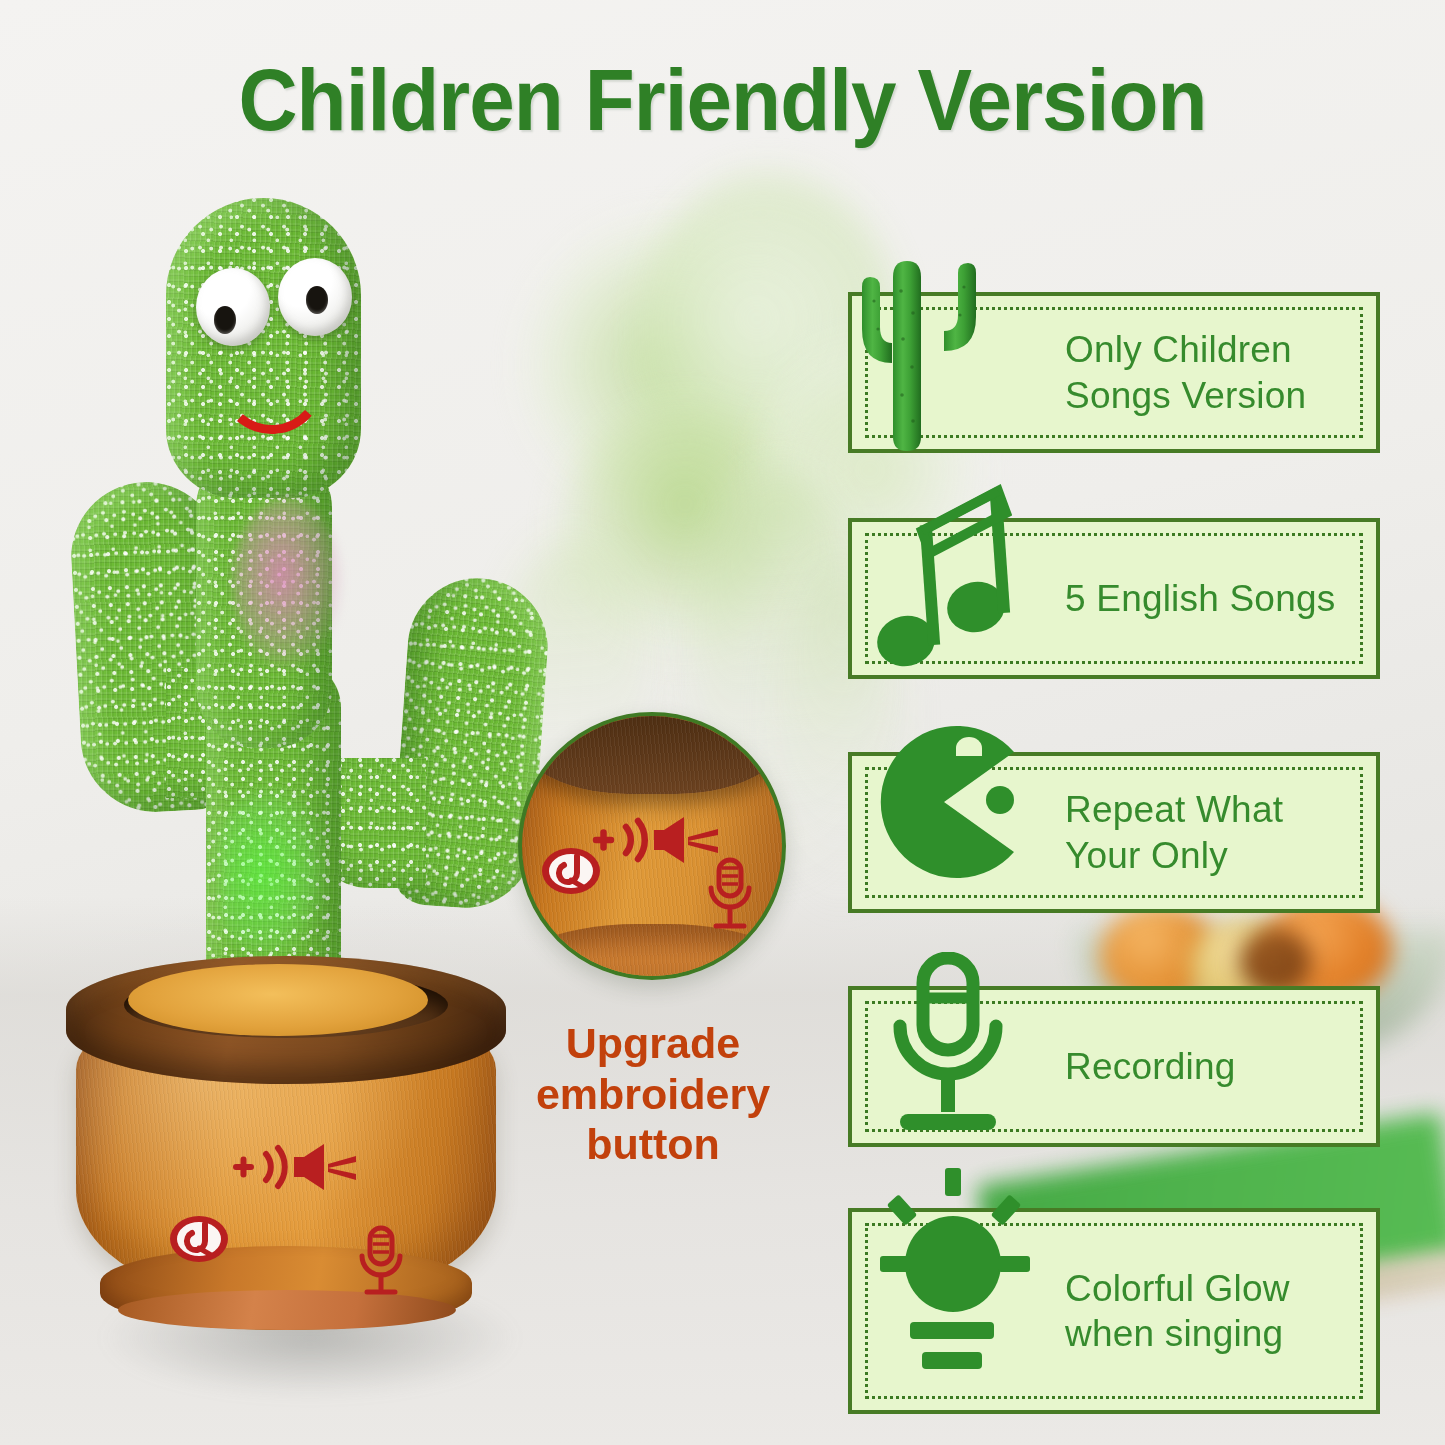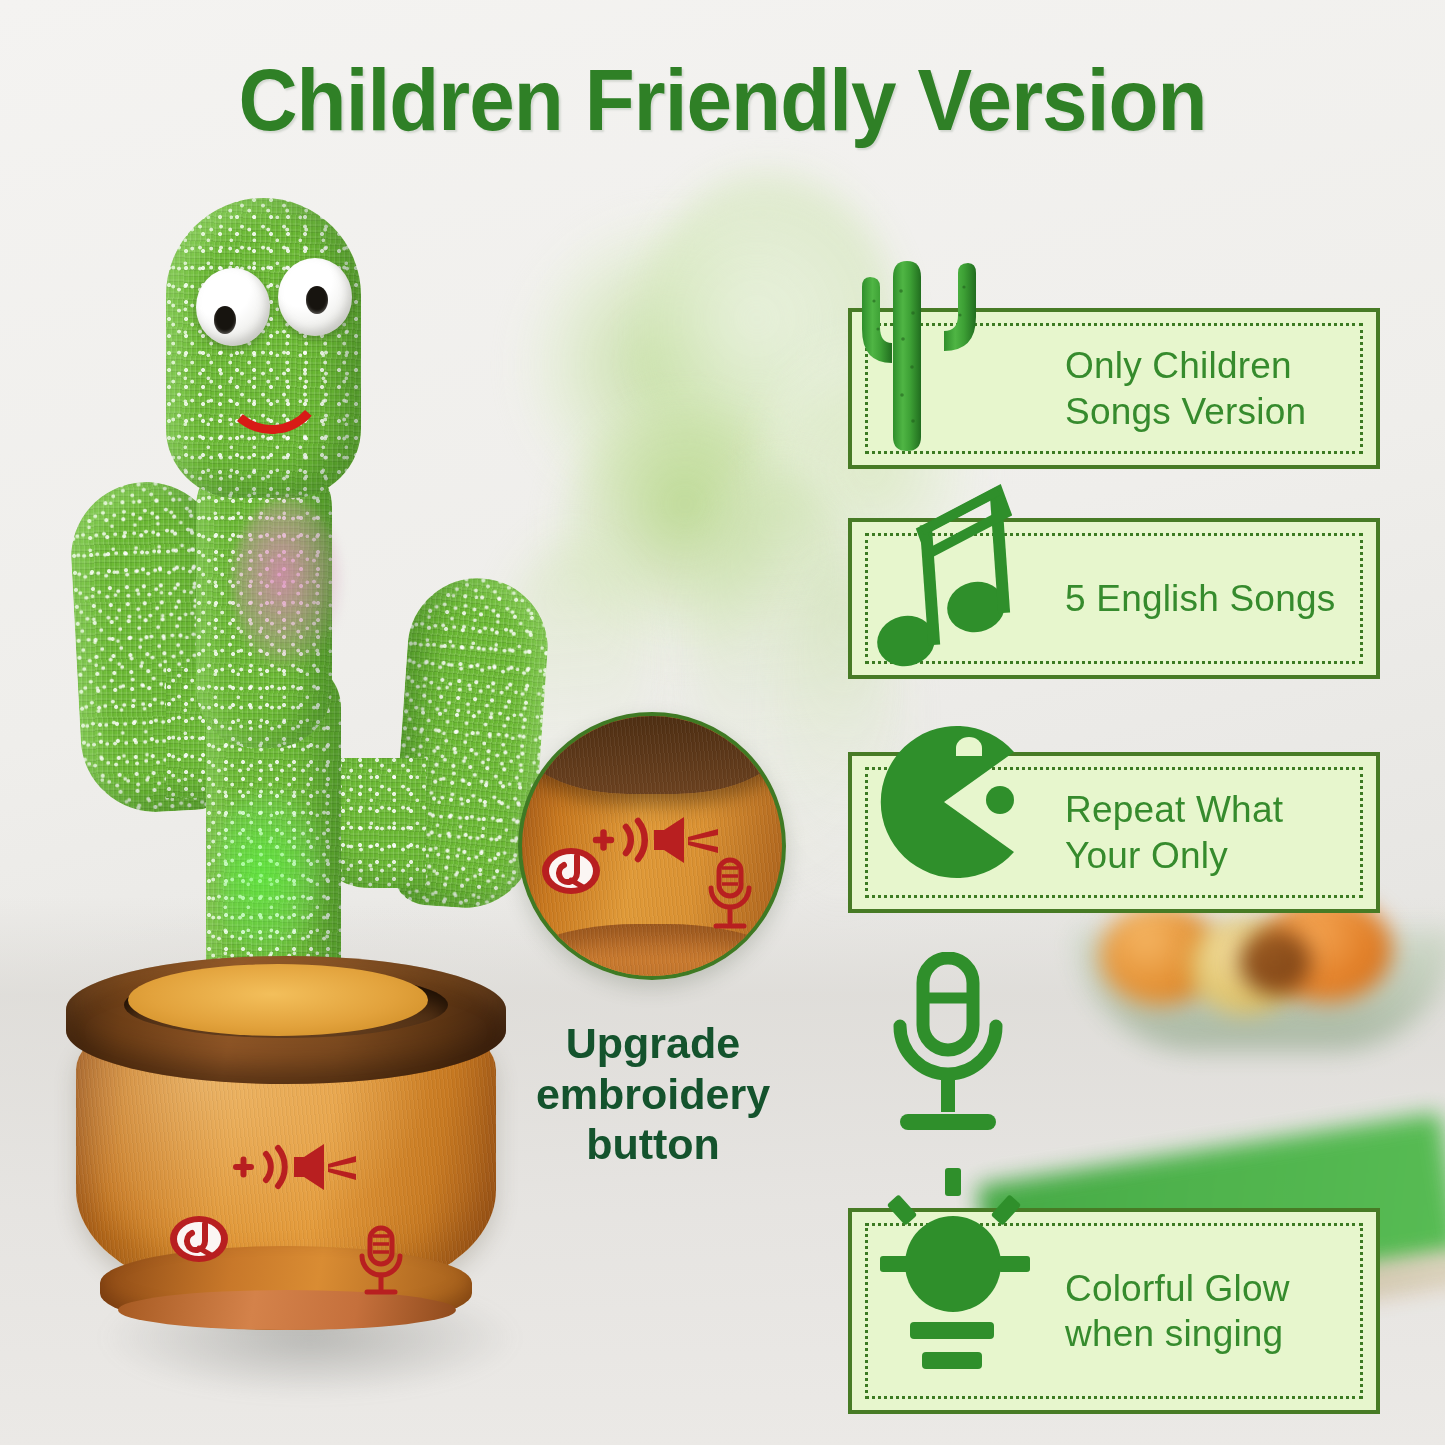--- a/index.html
+++ b/index.html
@@ -85,21 +85,21 @@
     pointer-events:none;
   }
   .feature .label{
     position:relative;
     margin-left:213px;
     font-size:37px; line-height:1.22;
     color:#368b2d;
     white-space:pre-line;
     letter-spacing:.2px;
   }
-  .fb0{ top:308px;  height:161px; }
+  .fb0{ top:292px;  height:161px; }
   .fb1{ top:518px;  height:161px; }
   .fb2{ top:752px;  height:161px; }
   .fb3{ top:986px;  height:161px; }
   .fb4{ top:1208px; height:206px; }
 
   
   .feat-icon{ position:absolute; z-index:6; pointer-events:none; }
   .ic0{ left:860px; top:243px;  width:122px; height:210px; }
   .ic1{ left:872px; top:473px;  width:140px; height:200px; }
   .ic2{ left:872px; top:722px;  width:150px; height:160px; }
@@ -291,21 +291,21 @@
     position:absolute; inset:0;
     background-image:repeating-linear-gradient(84deg, rgba(255,255,255,.055) 0 1px, rgba(0,0,0,.05) 1px 2px, rgba(255,255,255,0) 2px 4px);
   }
   #callout .emb-speaker{ left:70px; top:96px; width:132px; height:56px; }
   #callout .emb-power{   left:18px; top:124px; width:62px; height:62px; }
   #callout .emb-mic{     left:180px; top:140px; width:56px; height:76px; }
 
   .callout-caption{
     position:absolute; left:510px; top:1018px; width:286px;
     text-align:center;
-    font-size:43px; line-height:1.18; font-weight:bold; color:#14532d;
+    font-size:43px; line-height:1.18; font-weight:bold; color:#c2410c;
     white-space:pre-line;
     z-index:11;
   }
 </style>
 </head>
 <body>
 
 <div id="stage">
 
   <div class="bg-base"></div>
@@ -424,20 +424,24 @@
 Songs Version</div>
   </div>
   <div class="feature fb1">
     <div class="inner-dash"></div>
     <div class="label">5 English Songs</div>
   </div>
   <div class="feature fb2">
     <div class="inner-dash"></div>
     <div class="label">Repeat What
 Your Only</div>
+  </div>
+  <div class="feature fb3">
+    <div class="inner-dash"></div>
+    <div class="label">Recording</div>
   </div>
   <div class="feature fb4">
     <div class="inner-dash"></div>
     <div class="label">Colorful Glow
 when singing</div>
   </div>
 
   <svg class="feat-icon ic0" viewBox="0 0 122 210">
     <defs>
       <linearGradient id="cg" x1="0" y1="0" x2="1" y2="0">

